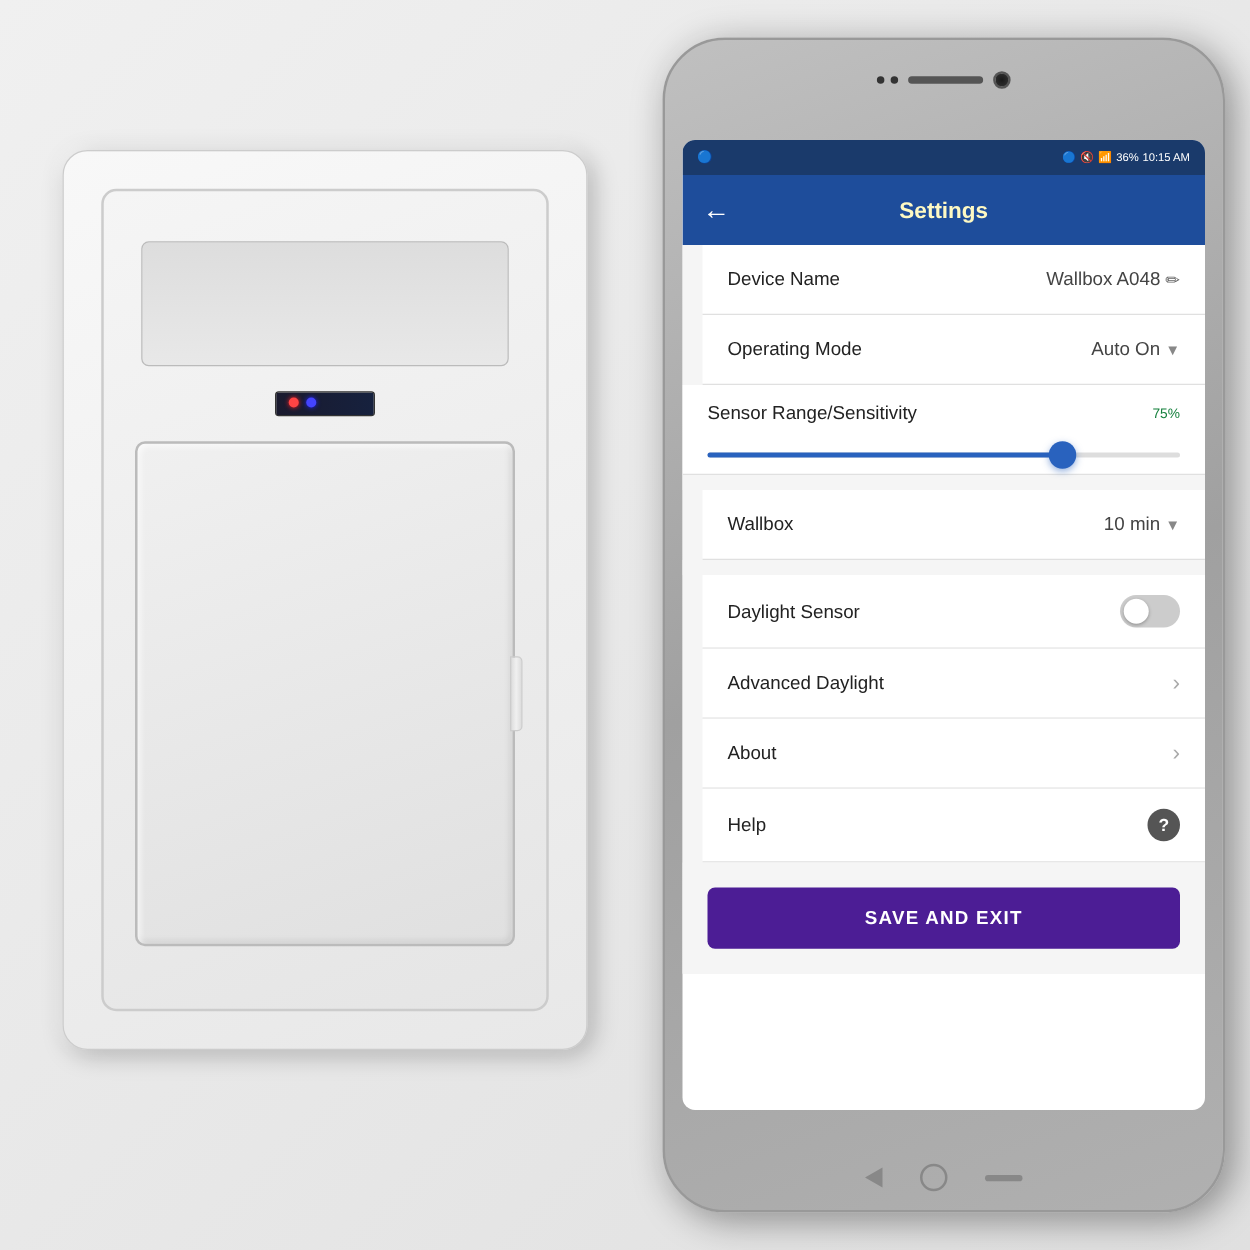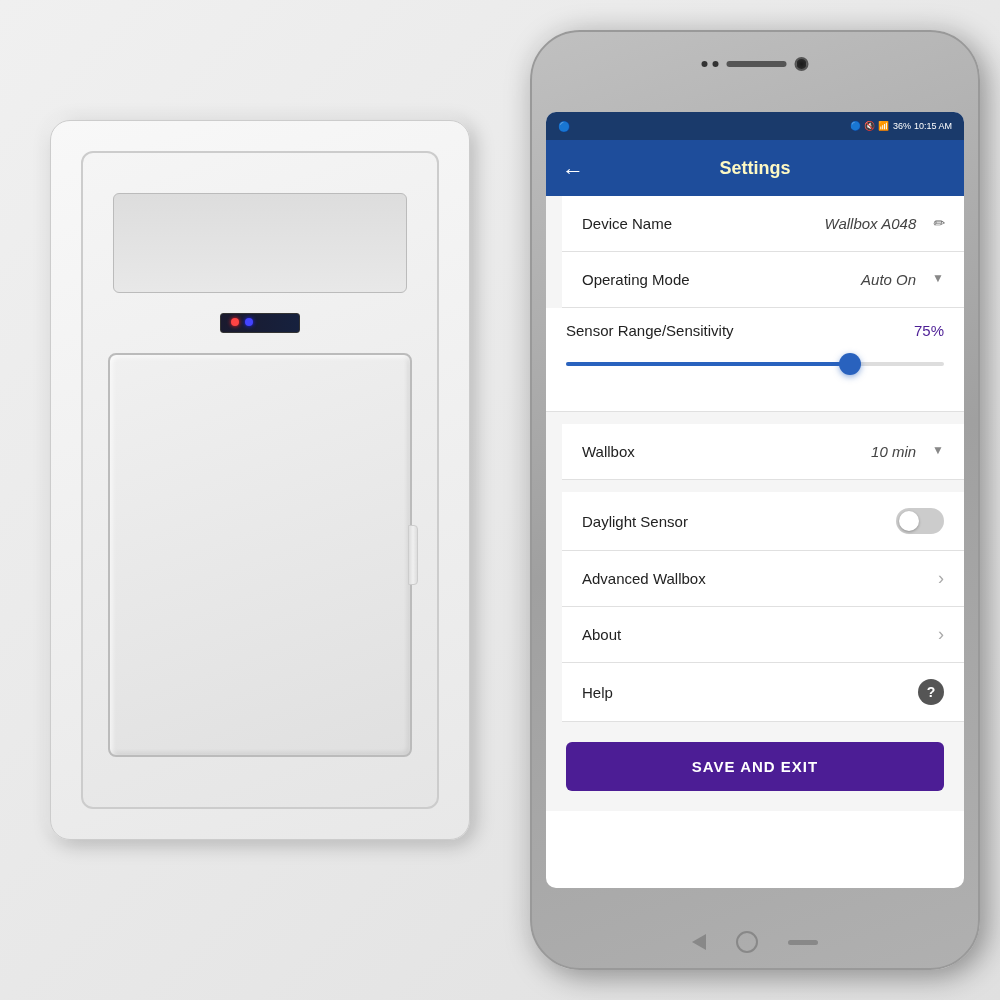--- a/index.html
+++ b/index.html
@@ -200,61 +200,61 @@
 
     .settings-row-label {
       font-size: 15px;
       color: #222;
     }
 
     .settings-row-value {
       font-size: 15px;
       color: #444;
       display: flex;
-      gap: 16px;
-      font-style: italic;
+      align-items: center;
+      gap: 4px;
     }
 
     .edit-icon {
       color: #666;
       font-size: 14px;
     }
 
     .dropdown-arrow {
       color: #888;
       font-size: 12px;
     }
 
     .chevron-right {
       color: #aaa;
       font-size: 18px;
     }
 
     
     .slider-section {
       background: white;
-      padding: 0 20px 32px 20px;
+      padding: 0 20px 0 20px;
       border-bottom: 1px solid #e0e0e0;
     }
 
     .slider-row {
       display: flex;
       align-items: center;
       justify-content: space-between;
       padding: 14px 0 10px 0;
     }
 
     .slider-label {
       font-size: 15px;
       color: #222;
     }
 
     .slider-percent {
-      font-size: 15px;
-      color: #4c1d95;
+      font-size: 11px;
+      color: #15803d;
     }
 
     .slider-track-container {
       position: relative;
       height: 30px;
       display: flex;
       align-items: center;
     }
 
     .slider-track {
@@ -509,21 +509,21 @@
       <div class="section-gap"></div>
 
       <div class="settings-row">
         <span class="settings-row-label">Daylight Sensor</span>
         <div class="toggle-switch">
           <div class="toggle-thumb"></div>
         </div>
       </div>
 
       <div class="settings-row">
-        <span class="settings-row-label">Advanced Wallbox</span>
+        <span class="settings-row-label">Advanced Daylight</span>
         <span class="chevron-right">›</span>
       </div>
 
       <div class="settings-row">
         <span class="settings-row-label">About</span>
         <span class="chevron-right">›</span>
       </div>
 
       <div class="settings-row">
         <span class="settings-row-label">Help</span>

